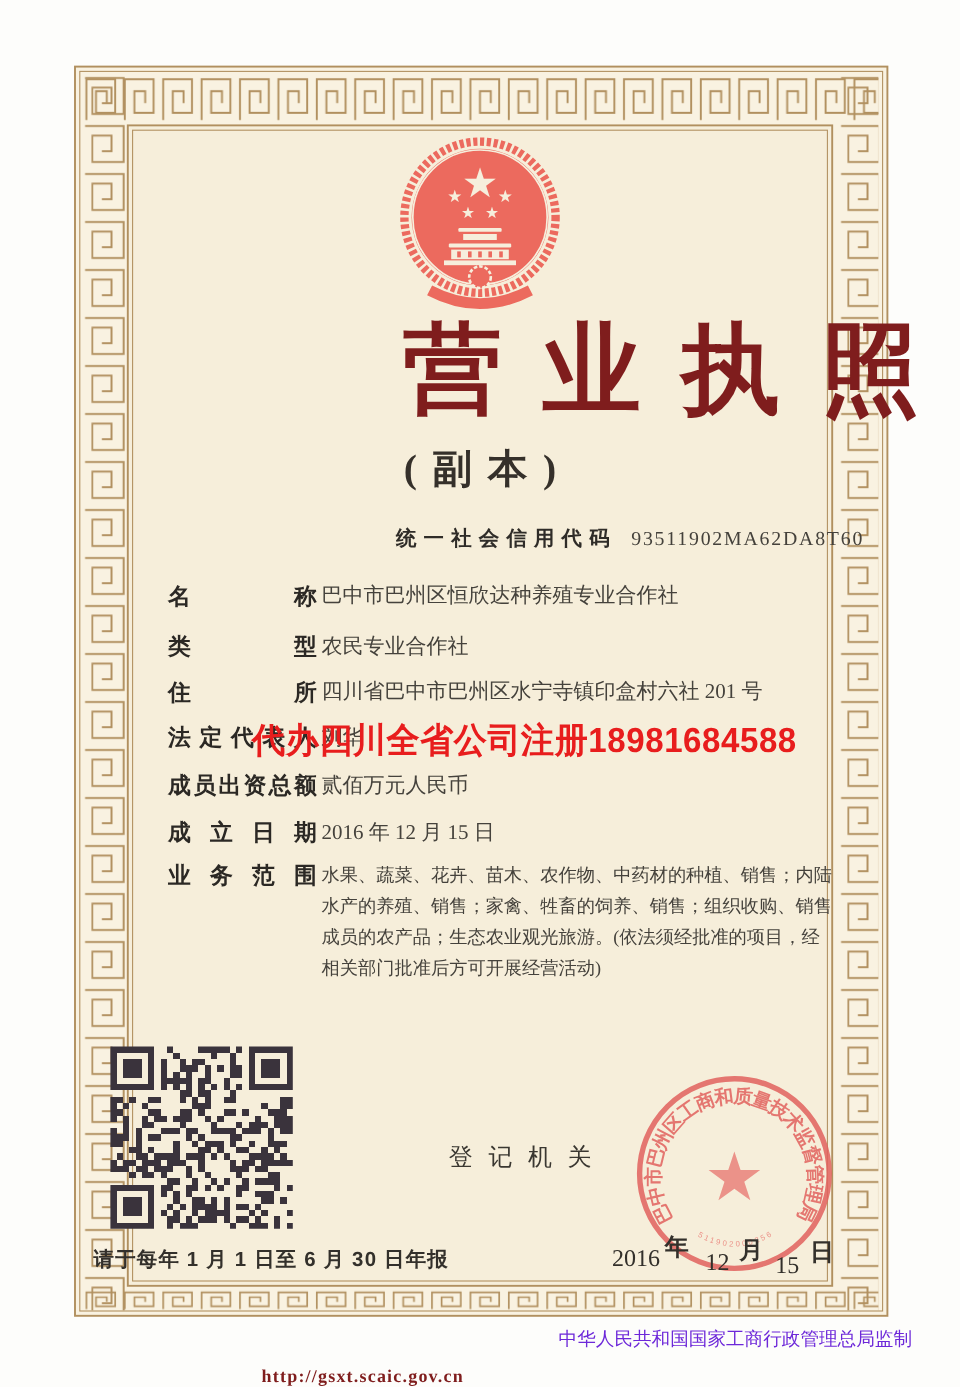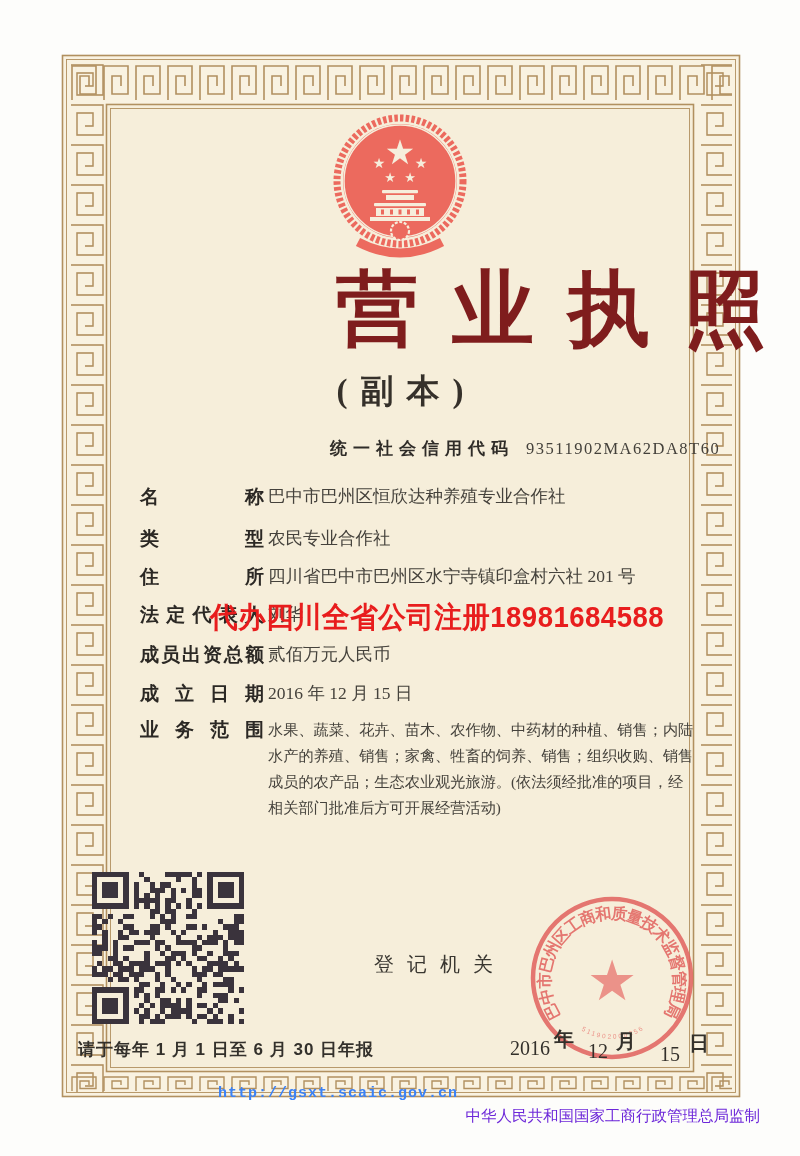--- a/index.html
+++ b/index.html
@@ -58,27 +58,27 @@
   }
   .seal{left:528px;top:894px;width:168px;height:168px;opacity:0.85;}
 
   .date-row{left:510px;top:1026px;white-space:nowrap;font-size:20px;color:#33302b;}
   .date-row span{display:inline-block;}
   .d-num{font-family:"Liberation Serif",serif;}
   .d-y{transform:translateY(9px);text-align:right;}
   .d-yl{font-weight:600;margin-left:4px;}
   .d-m{transform:translateY(12px);margin-left:14px;}
   .d-ml{font-weight:600;margin-left:8px;transform:translateY(2px);}
-  .d-d{transform:translateY(15px);margin-left:24px;}
+  .d-d{transform:translateY(15px);margin-left:10px;}
   .d-dl{font-weight:600;margin-left:9px;transform:translateY(4px);}
 
   .annual-note{left:78px;top:1038px;font-size:17px;font-weight:600;color:#33302b;letter-spacing:1px;}
   .url-line{
-    left:218px;top:1085px;font-size:15px;font-weight:700;color:#3b82f6;
-    font-family:Liberation Mono, monospace;letter-spacing:1px;
+    left:218px;top:1140px;font-size:15px;font-weight:700;color:#7f1d1d;
+    font-family:Liberation Serif, serif;letter-spacing:1px;
   }
   .footer-left{left:40px;top:1106px;font-size:15.5px;color:#3f3b35;}
   .footer-right{left:0;top:1106px;width:760px;text-align:right;font-size:15.5px;color:#6d28d9;}
 </style>
 </head>
 <body>
 
 <div class="page">
 
   <svg class="abs frame-svg" width="800" height="1156" viewBox="0 0 800 1156">

